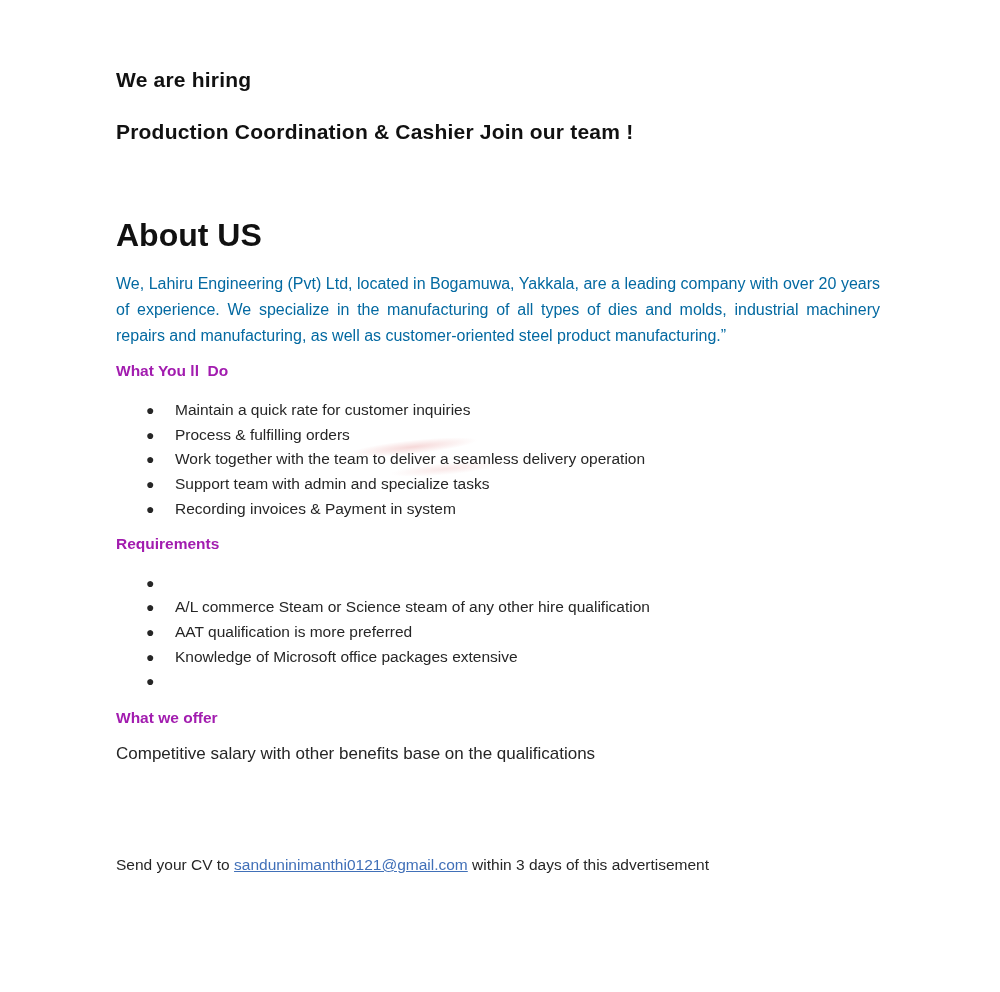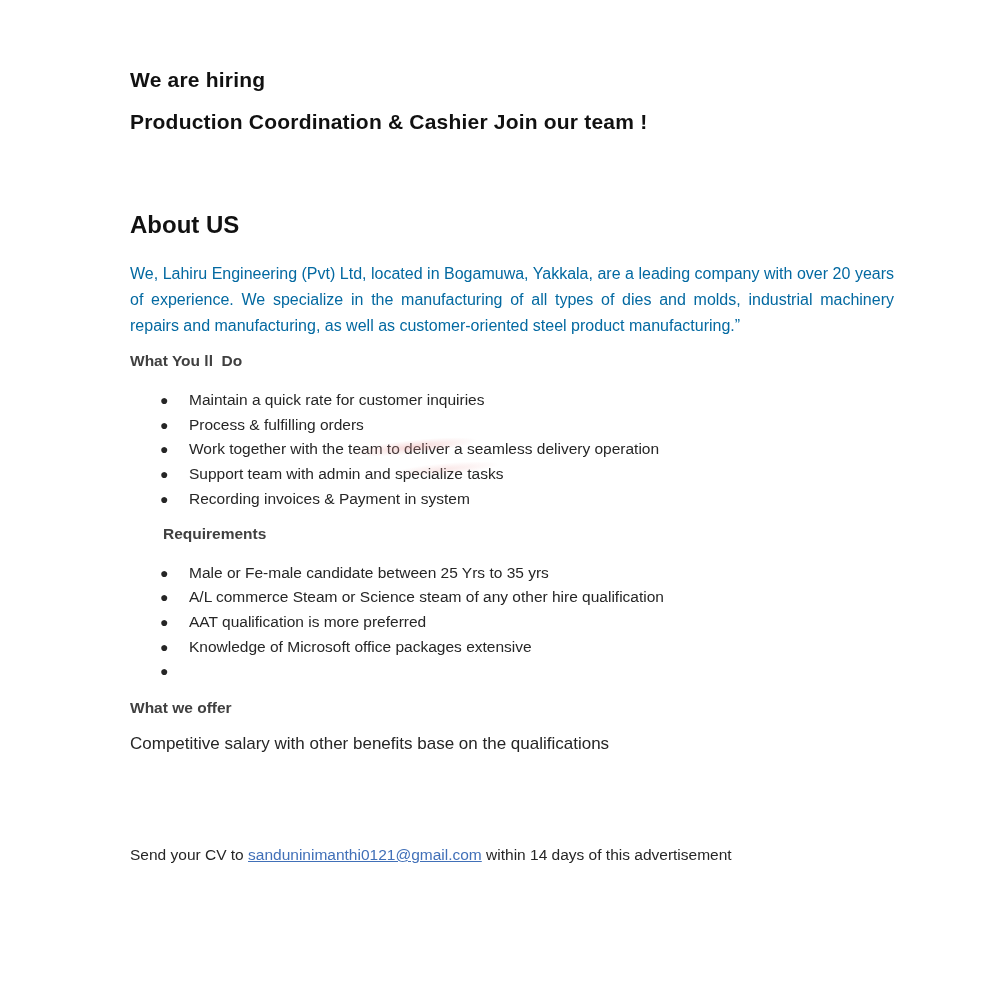--- a/index.html
+++ b/index.html
@@ -7,58 +7,58 @@
     position: relative;
     width: 1000px;
     height: 992px;
     background: #ffffff;
     font-family: "Liberation Sans", "DejaVu Sans", sans-serif;
     color: var(--text-color, #212121);
     overflow: hidden;
   }
   .content {
     position: absolute;
-    left: 130px;
+    left: 116px;
     top: 0;
     width: 764px;
   }
   .h-main {
     font-size: 21px;
     font-weight: 700;
     line-height: 27px;
     letter-spacing: 0.2px;
     color: #111111;
     margin: 0;
   }
   .h-hiring   { margin-top: 66px; }
-  .h-position { margin-top: 15px; }
+  .h-position { margin-top: 25px; }
   .h-about {
-    font-size: 24px;
+    font-size: 32px;
     font-weight: 700;
     line-height: 30px;
     color: #111111;
     margin: 75px 0 0;
   }
   .p-about {
     font-size: 16px;
     line-height: 26px;
     text-align: justify;
     margin: 21px 0 0;
     color: #0369a1;
   }
   .h-sub {
     font-size: 15.5px;
     font-weight: 700;
     line-height: 20px;
-    color: #404040;
+    color: #a21caf;
     margin: 0;
     white-space: pre-wrap;
   }
   .h-whatyoudo { margin-top: 12px; }
-  .h-req       { margin-top: 12px; margin-left: 33px; }
+  .h-req       { margin-top: 12px; }
   .h-offer     { margin-top: 14px; }
   .list {
     list-style: none;
     margin: 17px 0 0;
     padding: 0;
     font-size: 15.5px;
     color: #262626;
   }
   .list li { display: flex; line-height: 24.7px; }
   .bullet {
@@ -129,21 +129,20 @@
         <span class="bullet">●</span>
         <span class="li-text">Recording invoices &amp; Payment in system</span>
       </li>
       </ul>
 
     <h3 class="h-sub h-req">Requirements</h3>
 
     <ul class="list">
         <li>
         <span class="bullet">●</span>
-        <span class="li-text">Male or Fe-male candidate between 25 Yrs to 35 yrs</span>
       </li>
         <li>
         <span class="bullet">●</span>
         <span class="li-text">A/L commerce Steam or Science steam of any other hire qualification</span>
       </li>
         <li>
         <span class="bullet">●</span>
         <span class="li-text">AAT qualification is more preferred</span>
       </li>
         <li>
@@ -153,20 +152,20 @@
         <li>
         <span class="bullet">●</span>
       </li>
       </ul>
 
     <h3 class="h-sub h-offer">What we offer</h3>
 
     <p class="p-offer">Competitive salary with other benefits base on the qualifications</p>
 
     <p class="p-footer">
-      <span>Send your CV to </span><a class="email">sanduninimanthi0121@gmail.com</a><span> within 14 days of this advertisement</span>
+      <span>Send your CV to </span><a class="email">sanduninimanthi0121@gmail.com</a><span> within 3 days of this advertisement</span>
     </p>
 
   </div>
 
   <div class="artifact artifact-1"></div>
   <div class="artifact artifact-2"></div>
 </div>
 
 </body></html>

